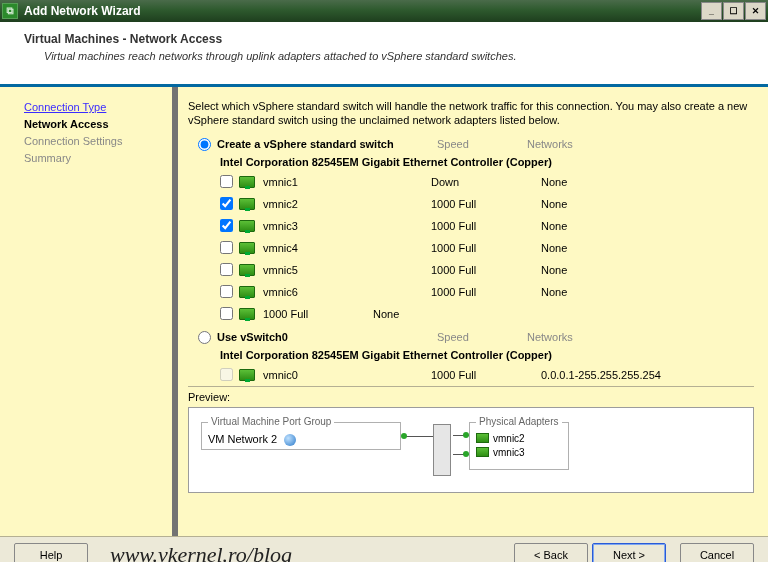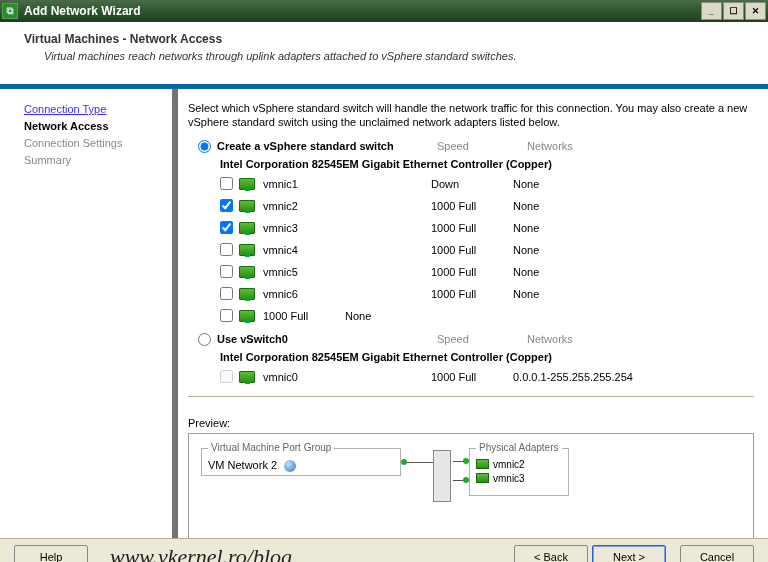--- a/index.html
+++ b/index.html
@@ -37,37 +37,37 @@
     width: 21px; height: 18px;
     background: #dcd8c8;
     border: 1px solid #888;
     display: inline-flex; align-items: center; justify-content: center;
     font-size: 9px; font-weight: bold;
     color: #000;
     cursor: pointer;
   }
   .header-zone {
     background: #fff;
-    border-bottom: 5px solid #0369a1;
+    border-bottom: 3px solid #0369a1;
     padding: 10px 20px 22px 24px;
   }
   .header-zone .heading {
     font-weight: bold;
     font-size: 12px;
     color: #333;
   }
   .header-zone .sub {
     color: #333;
     margin: 4px 0 0 20px;
     font-style: italic;
   }
   .body-zone {
     display: flex;
     height: 449px;
-    background: #ffffff;
+    background: #fef9c3;
   }
   .nav-col {
     width: 172px;
     padding: 14px 6px 6px 24px;
   }
   .nav-item { margin-bottom: 5px; }
   .nav-item.link { color: #3b2cff; text-decoration: underline; cursor: pointer; }
   .nav-item.current { font-weight: bold; color: #000; }
   .nav-item.dim { color: #888; }
   .content-col {
@@ -106,33 +106,32 @@
     position: relative;
   }
   .nic-row .nic-icon::after{
     content:"";
     position:absolute;
     width:5px;height:3px;
     background:#0a3;
     bottom:-2px;left:5px;
   }
   .nic-row .nic-name { width: 168px; }
-  .nic-row .nic-speed { width: 82px; }
+  .nic-row .nic-speed { width: 110px; }
   .nic-row .nic-net { }
 
   .preview-zone {
-    margin-top: 8px;
     border-top: 1px solid #b5b093;
-    padding-top: 20px;
+    padding-top: 4px;
   }
   .preview-label { margin-bottom: 4px; }
   .preview-box {
     background: #fff;
     border: 1px solid #9c9c9c;
-    height: 110px;
+    height: 86px;
     position: relative;
     padding: 10px;
   }
   .pg-group, .pa-group {
     position: absolute;
     border: 1px solid #b0b0b0;
     font-size: 10px;
     padding: 10px 6px 6px 6px;
   }
   .pg-group . legend, .pa-group .legend {}

